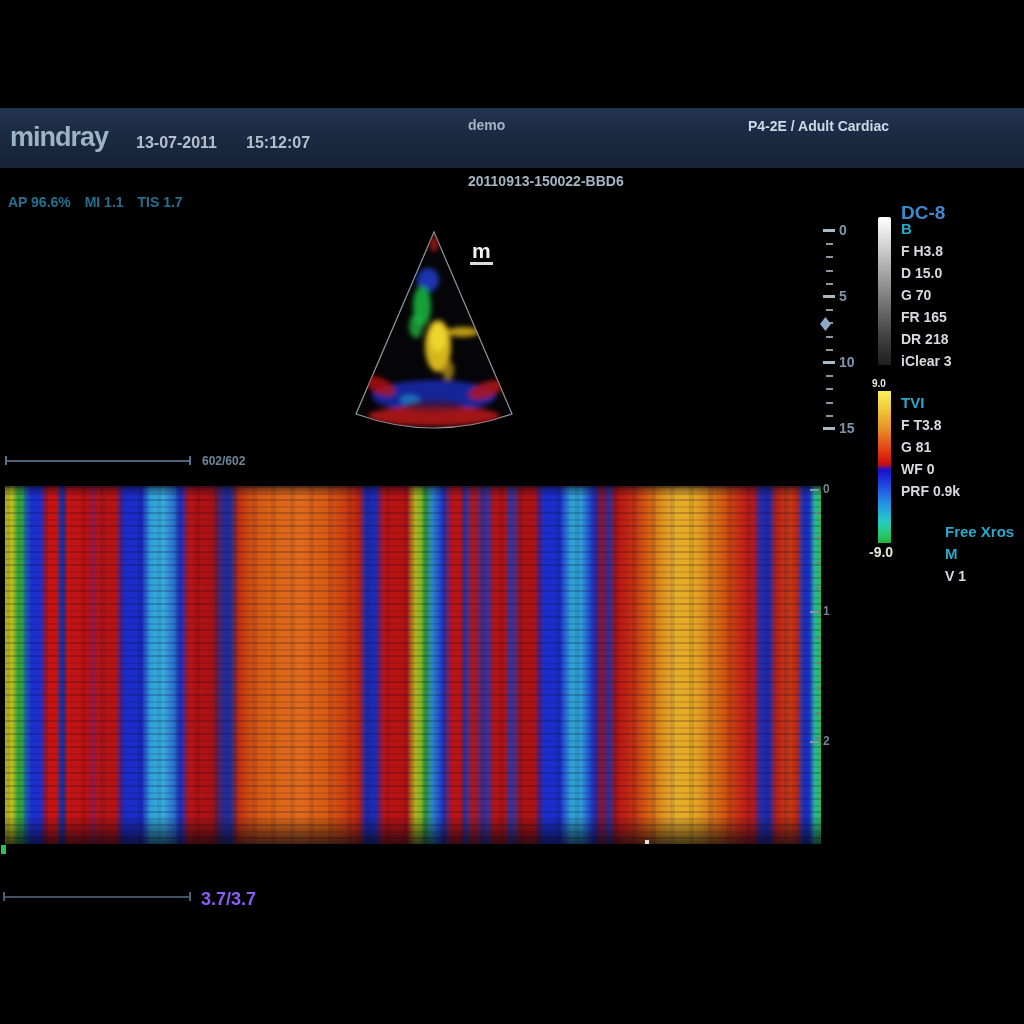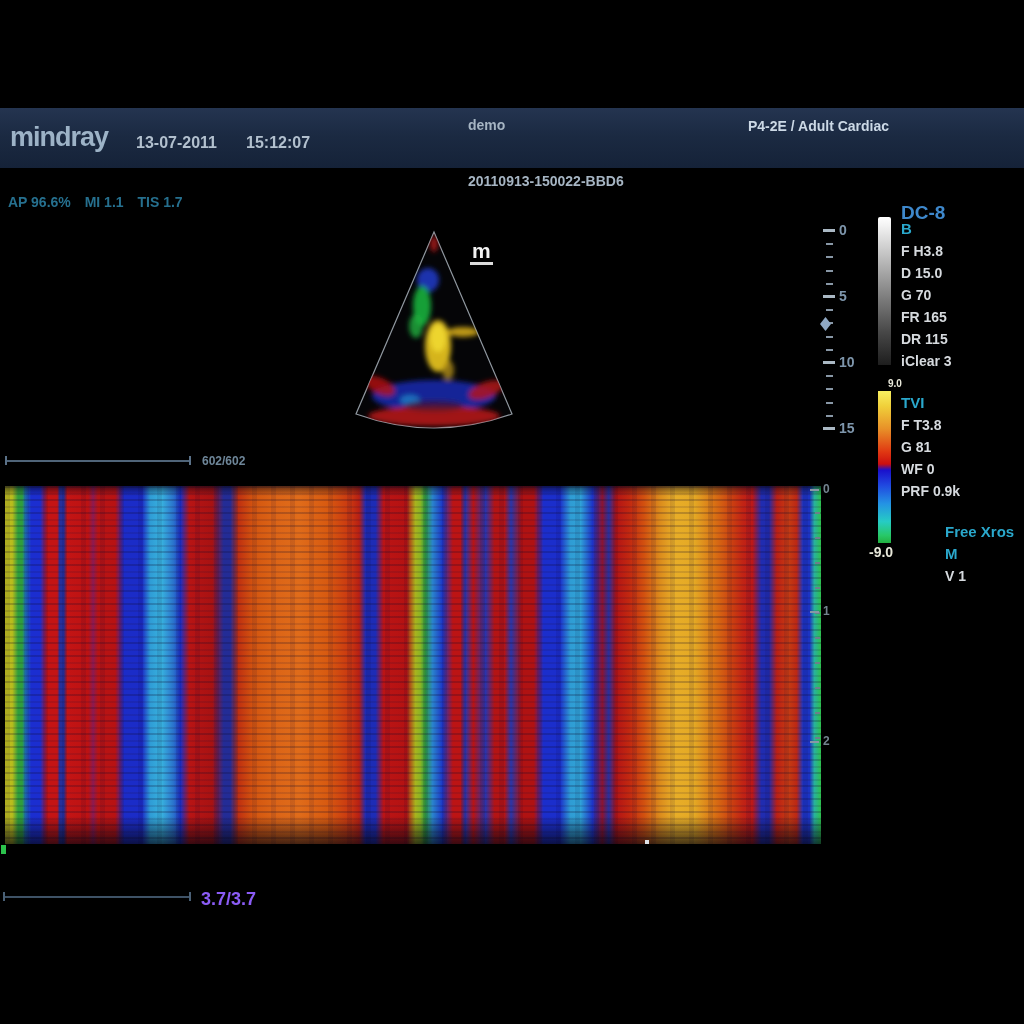--- a/index.html
+++ b/index.html
@@ -27,21 +27,21 @@
   .bblock{top:218px;}
   .tviblock{top:392px;}
   .xrosblock{top:521px;margin-left:44px;}
   .modelabel{color:#2aa8cc;font-size:15px;}
 
   
   .graybar{left:878px;top:217px;width:13px;height:148px;border-radius:2px 2px 0 0;
     background:linear-gradient(to bottom,#ffffff 0%,#f2f2f2 6%,#b8b8b8 30%,#7c7c7c 55%,#474747 78%,#1e1e1e 100%);}
   .tvibar{left:878px;top:391px;width:13px;height:152px;
     background:linear-gradient(to bottom,#f8f060 0%,#f0d03a 10%,#e89028 25%,#e03812 40%,#cc0f0f 48%,#1a10cc 52%,#2048e0 62%,#2492e4 74%,#26ccc4 86%,#28c868 95%,#22b040 100%);}
-  .scalemax{left:872px;top:378px;font-size:10px;color:#e8e8da;margin-left:16px;}
+  .scalemax{left:872px;top:378px;font-size:10px;color:#e8e8da;}
   .scalemin{left:869px;top:544px;font-size:14px;color:#e8e8da;}
 
   
   .depth-minor{left:826px;top:230px;width:7px;height:202px;
     background:repeating-linear-gradient(to bottom,#8897a6 0px,#8897a6 2px,transparent 2px,transparent 13.2px);}
   .dmaj{left:823px;width:12px;height:3px;background:#aab8c4;}
   .dm0{top:229px;} .dm1{top:295px;} .dm2{top:361px;} .dm3{top:427px;}
   .dlabel{left:839px;font-size:14px;color:#7e96ac;}
   .dl0{top:222px;} .dl1{top:288px;} .dl2{top:354px;} .dl3{top:420px;}
   .focus-marker{left:820px;top:317px;width:11px;height:14px;background:#8fa8c4;
@@ -116,21 +116,21 @@
   </div>
 
   <div class="abs model">DC-8</div>
 
   <div class="abs pblock bblock">
     <div class="modelabel">B</div>
     <div>F H3.8</div>
     <div>D 15.0</div>
     <div>G 70</div>
     <div>FR 165</div>
-    <div>DR 115</div>
+    <div>DR 218</div>
     <div>iClear 3</div>
   </div>
 
   <div class="abs graybar"></div>
 
   <div class="abs scalemax">9.0</div>
   <div class="abs tvibar"></div>
   <div class="abs scalemin">-9.0</div>
 
   <div class="abs pblock tviblock">

